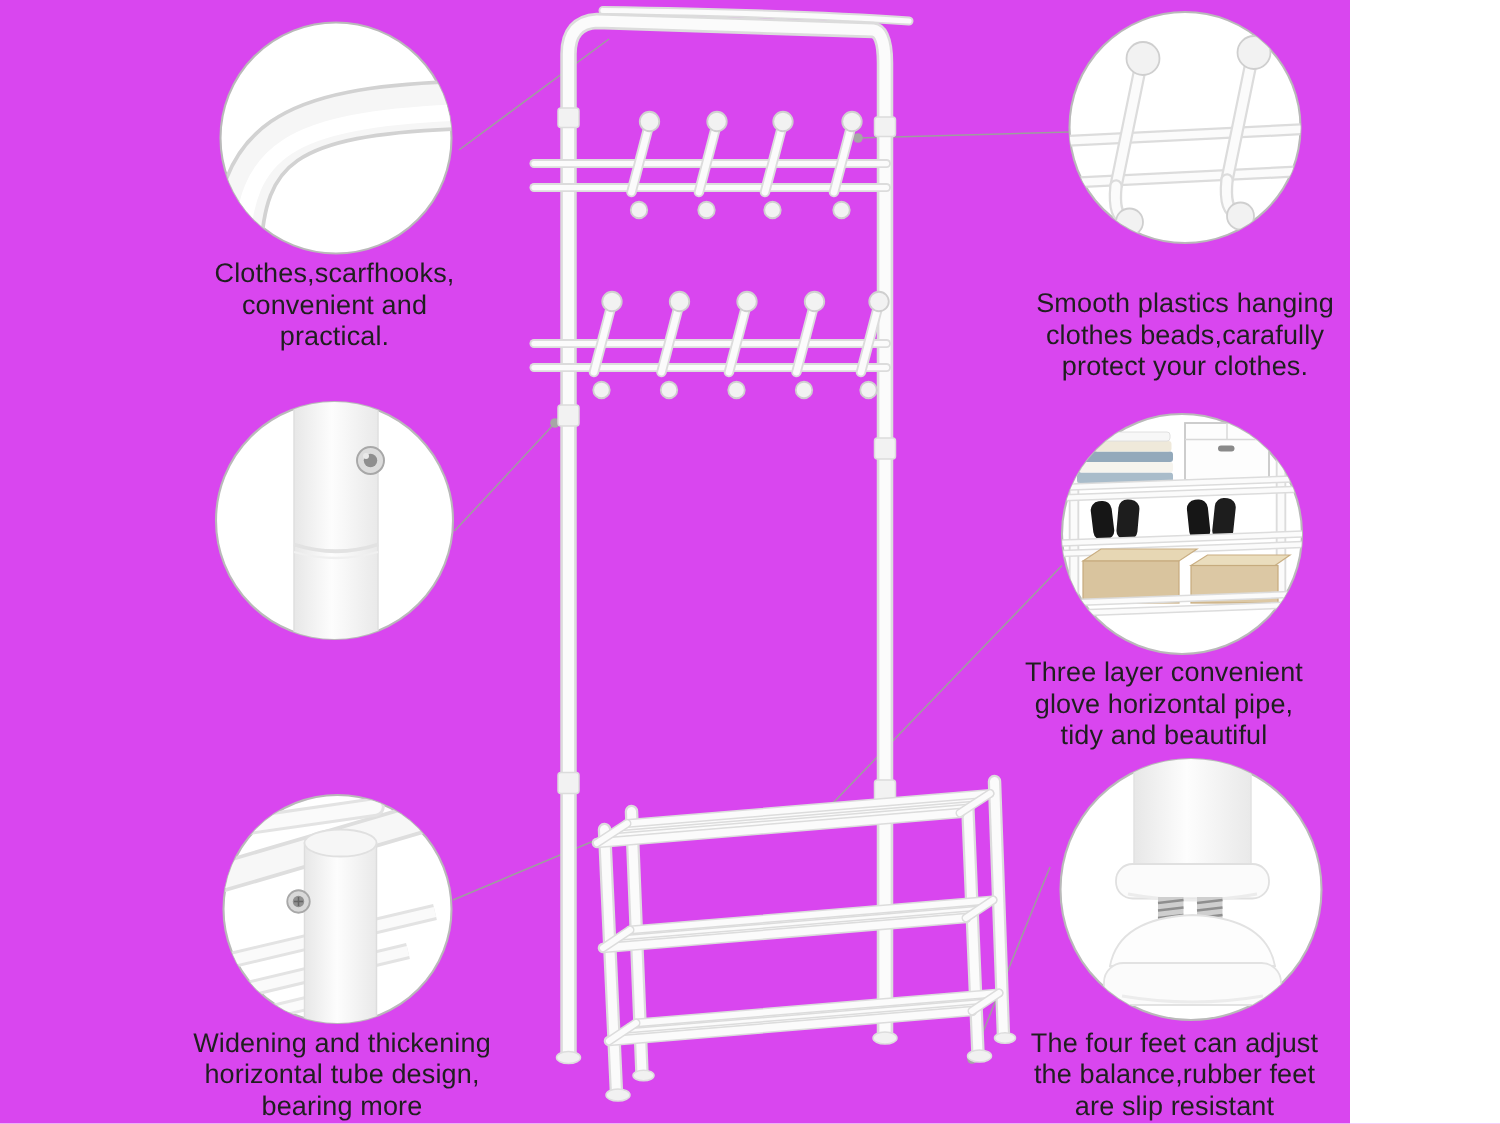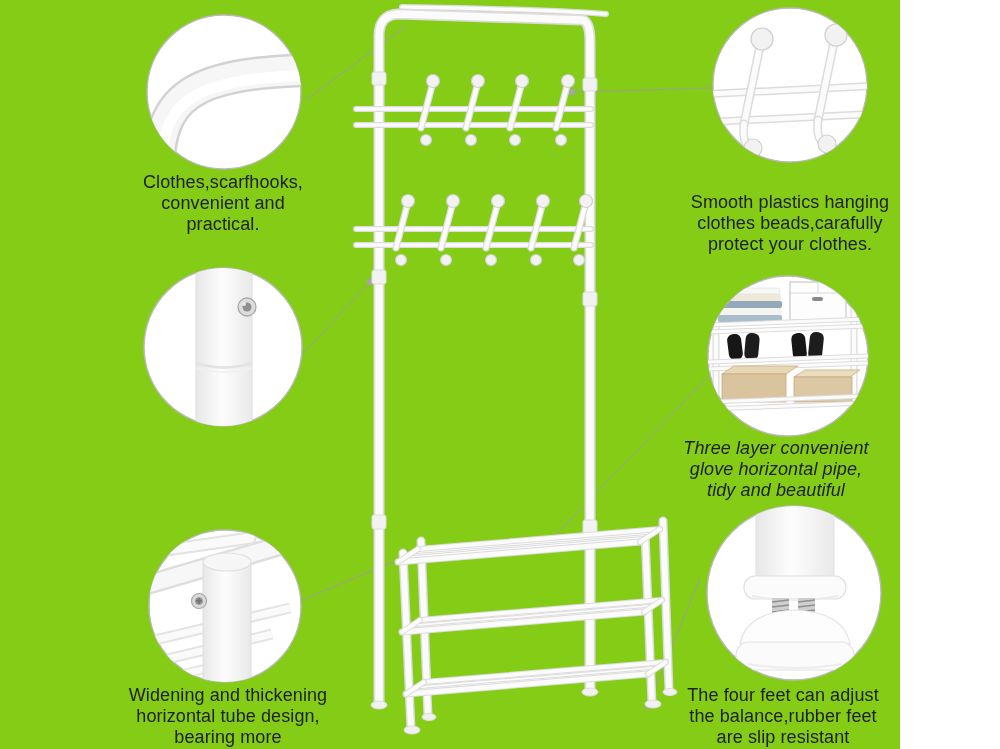--- a/index.html
+++ b/index.html
@@ -1,17 +1,17 @@
 <!DOCTYPE html>
 <html><head>
 <meta charset="utf-8">
 <style>
   html,body{margin:0;padding:0;background:#fff;}
   #canvas{
-    position:relative;width:900px;height:749px;background:#84cc16;overflow:hidden;
+    position:relative;width:900px;height:749px;background:#d946ef;overflow:hidden;
     font-family:"Liberation Sans", sans-serif;
   }
   .callout-text{
     position:absolute;text-align:center;white-space:pre-line;
     font-size:18px;line-height:21px;font-weight:400;color:#1f1f1f;letter-spacing:.1px;
   }
   svg{position:absolute;left:0;top:0;}
   .cir{fill:#ffffff;stroke:#b9b9b9;stroke-width:1.4;}
   .lead{stroke:#9e9e9e;stroke-width:1;fill:none;}
   .dot{fill:#a6a6a6;}
@@ -353,21 +353,21 @@
     <path d="M 748,664 Q 795,672 842,664" fill="none" stroke="#ececec" stroke-width="2"></path>
   </g>
 </svg>
 
   <div class="callout-text" style="left:112px;top:172px;width:222px;">Clothes,scarfhooks,
 convenient and
 practical.</div>
   <div class="callout-text" style="left:664px;top:192px;width:252px;">Smooth plastics hanging
 clothes beads,carafully
 protect your clothes.</div>
-  <div class="callout-text" style="left:656px;top:438px;width:240px;font-style:italic;">Three layer convenient
+  <div class="callout-text" style="left:656px;top:438px;width:240px;">Three layer convenient
 glove horizontal pipe,
 tidy and beautiful</div>
   <div class="callout-text" style="left:108px;top:685px;width:240px;">Widening and thickening
 horizontal tube design,
 bearing more</div>
   <div class="callout-text" style="left:663px;top:685px;width:240px;">The four feet can adjust
 the balance,rubber feet
 are slip resistant</div>
 </div>
 

